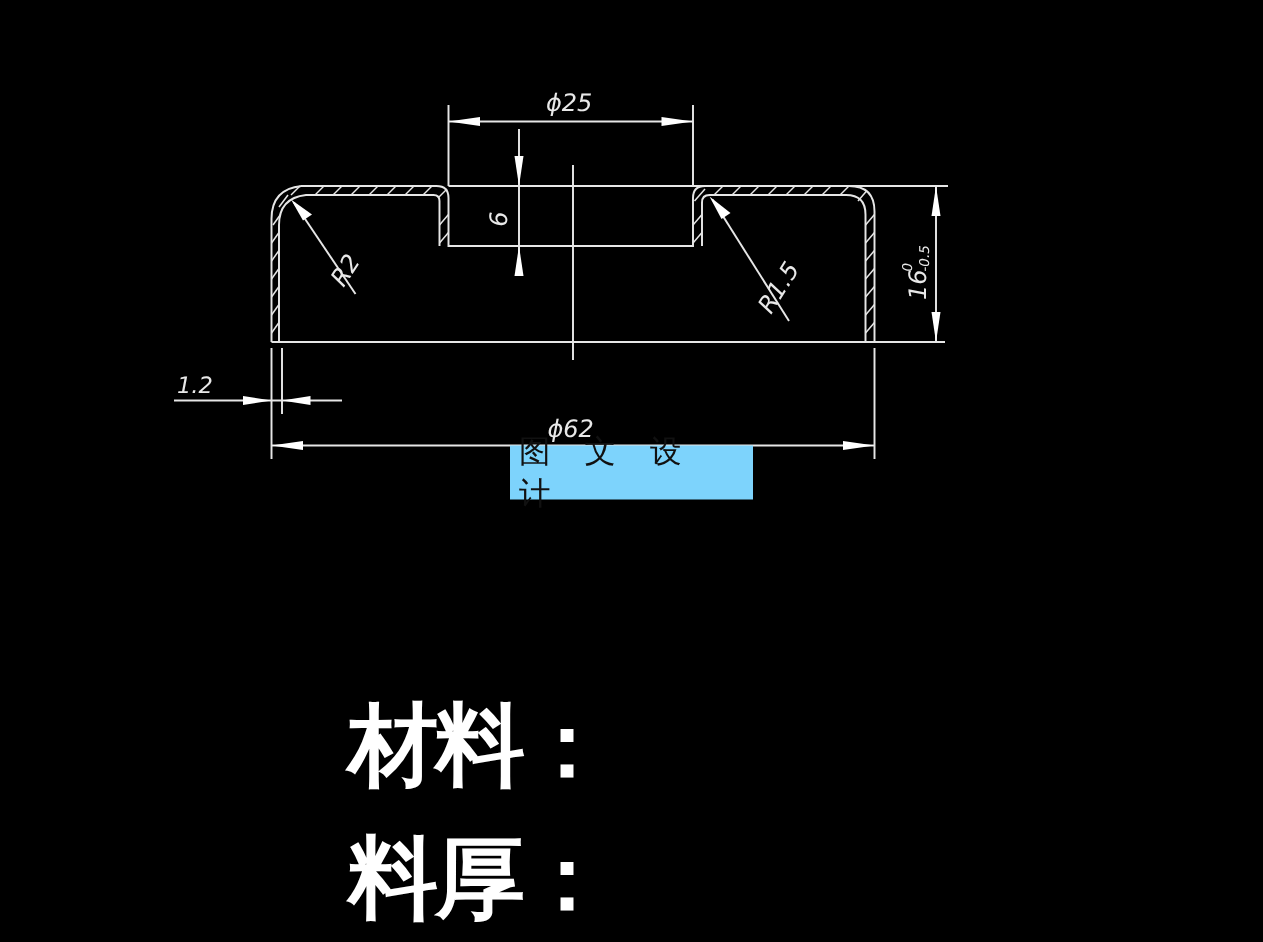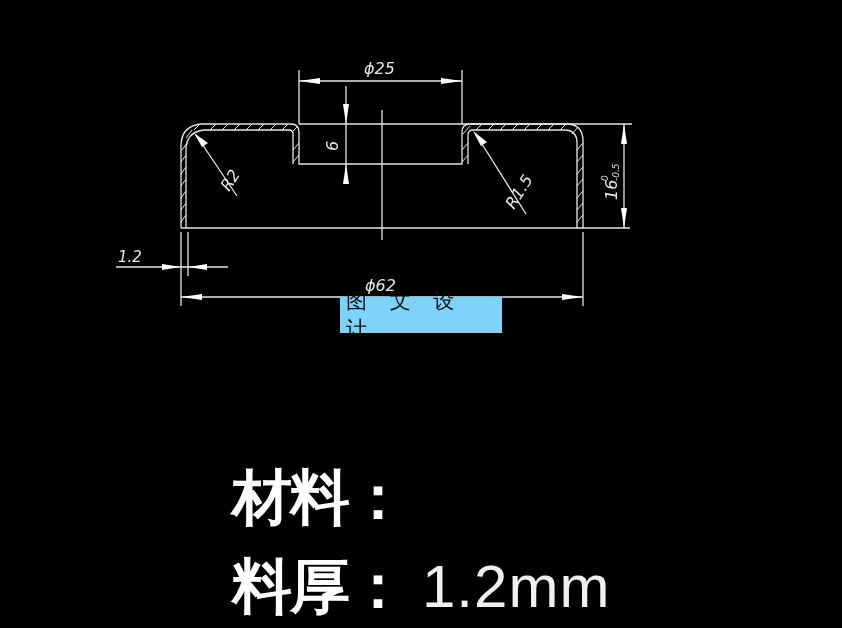--- a/index.html
+++ b/index.html
@@ -148,14 +148,13 @@
 <div class="watermark">图 文 设 计</div>
 
 <div class="spec" id="spec-material">
   <span class="lbl">材料</span>
     <span class="colon">：</span>
 </div>
 
 <div class="spec" id="spec-thickness">
   <span class="lbl">料厚</span>
     <span class="colon">：</span>
-    <span class="val">1.2mm</span>
 </div>
 
 </body></html>

